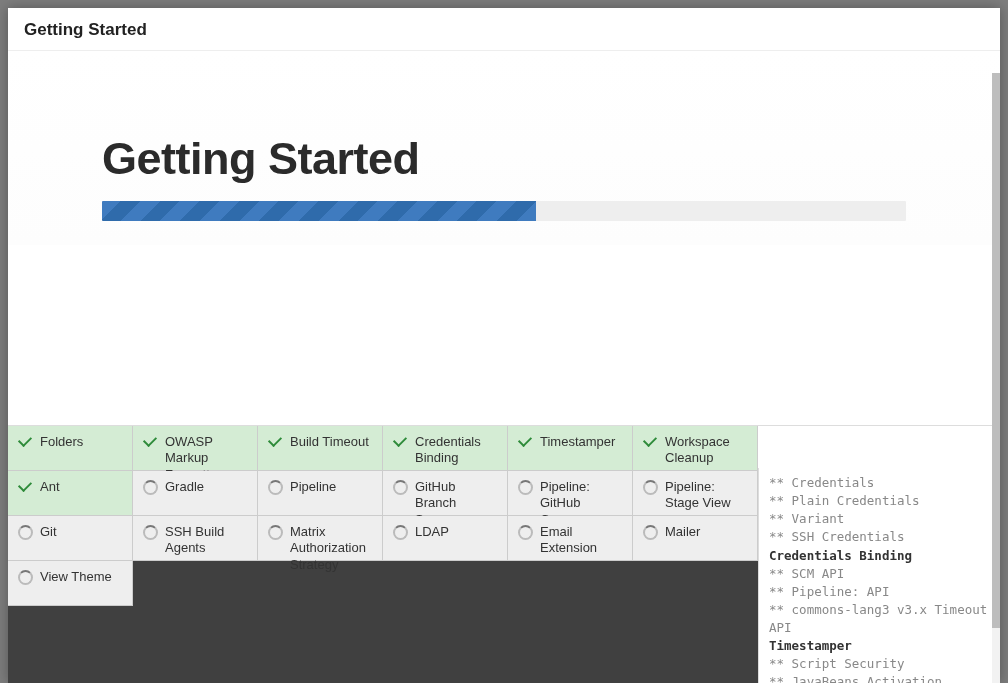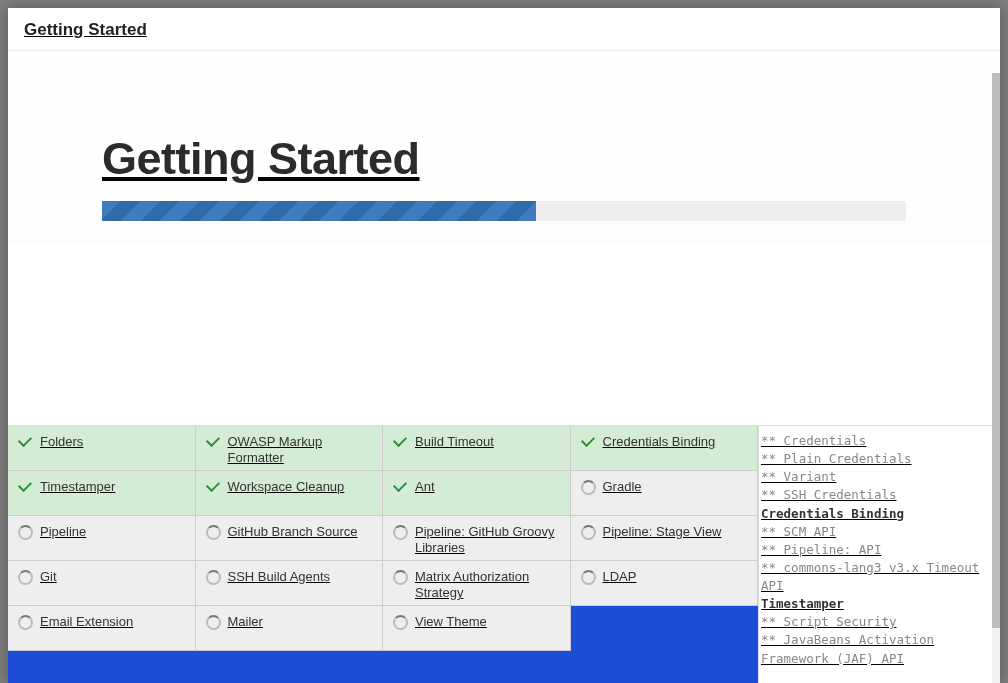--- a/index.html
+++ b/index.html
@@ -4,21 +4,20 @@
 <style>
   * { box-sizing: border-box; margin: 0; padding: 0; }
   html, body { width: 1008px; height: 683px; font-family: "Helvetica Neue", Helvetica, Arial, sans-serif; background: #7d7d7d; overflow: hidden; }
   .window {
     position: absolute;
     top: 8px; left: 8px; right: 8px; bottom: 0;
     background: #fff;
     box-shadow: 0 0 12px rgba(0,0,0,0.3);
     display: flex;
     flex-direction: column;
-    text-decoration: underline;
   }
   .titlebar {
     padding: 12px 16px 10px 16px;
     border-bottom: 1px solid #eee;
     font-weight: 700;
     font-size: 17px;
     color: #222;
   }
   .content {
     flex: 1 1 auto;
@@ -57,23 +56,23 @@
   .hero-spacer { flex: 0 0 auto; height: 180px; background: #fff; }
   .lower {
     flex: 1 1 auto;
     display: flex;
     overflow: hidden;
     border-top: 1px solid #ddd;
   }
   .plugin-grid {
     flex: 1 1 auto;
     display: grid;
-    grid-template-columns: repeat(4, 1fr);
+    grid-template-columns: repeat(6, 1fr);
     grid-auto-rows: 45px;
-    background: #1d4ed8;
+    background: #404040;
     overflow: hidden;
   }
   .plugin-cell {
     display: flex;
     align-items: flex-start;
     gap: 8px;
     padding: 8px 10px 6px 10px;
     border-right: 1px solid #ccc;
     border-bottom: 1px solid #ccc;
     font-size: 13px;
@@ -96,29 +95,30 @@
   .ic-spin::before {
     content: "";
     display: block;
     width: 11px; height: 11px;
     border: 2px solid #bbb;
     border-top-color: #777;
     border-radius: 50%;
   }
   .log-panel {
     flex: 0 0 242px;
-    padding: 6px 10px 6px 2px;
+    padding: 6px 10px 6px 10px;
     font-family: Menlo, Consolas, monospace;
     font-size: 12.5px;
     line-height: 1.45;
     color: #888;
     background: #fff;
     overflow: hidden;
     border-left: 1px solid #ddd;
     position: relative;
+    margin-top: 42px;
   }
   .log-panel .strong { color: #333; font-weight: 700; }
   .vscroll {
     position: absolute;
     right: 0; top: 65px; bottom: 0;
     width: 8px;
     background: rgba(0,0,0,0.05);
   }
   .vscroll-thumb {
     position: absolute;

